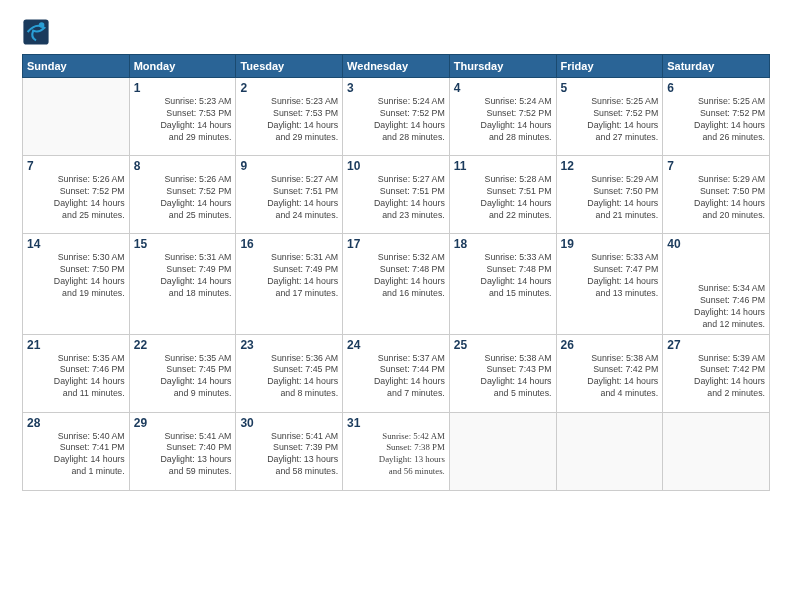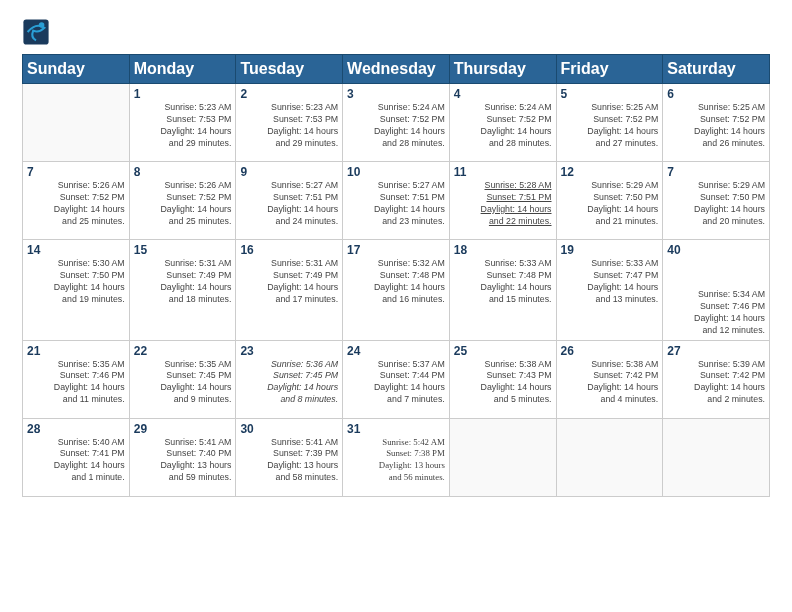--- a/index.html
+++ b/index.html
@@ -34,21 +34,21 @@
       height: 28px;
     }
     .title-block { text-align: right; }
     .month-title { font-size: 36px; font-weight: bold; color: #1a3a5c; line-height: 1; }
     .location-title { font-size: 16px; color: #333; margin-top: 2px; }
 
     .calendar { width: 100%; border-collapse: collapse; }
     .calendar th {
       background: #2a6496;
       color: #fff;
-      font-size: 16px;
+      font-size: 11px;
       font-weight: bold;
       padding: 5px 4px;
       border: 1px solid #1a4a70;
       text-align: left;
     }
     .calendar td {
       border: 1px solid #ccc;
       vertical-align: top;
       padding: 3px 4px;
       width: calc(100% / 7);
@@ -173,21 +173,21 @@
           </td>
           <td>
             <span class="day-number">10</span>
             <div class="day-info" style="white-space: pre-line;">Sunrise: 5:27 AM
 Sunset: 7:51 PM
 Daylight: 14 hours
 and 23 minutes.</div>
           </td>
           <td>
             <span class="day-number">11</span>
-            <div class="day-info" style="white-space: pre-line; text-decoration: underline;">Sunrise: 5:28 AM
+            <div class="day-info" style="white-space: pre-line;">Sunrise: 5:28 AM
 Sunset: 7:51 PM
 Daylight: 14 hours
 and 22 minutes.</div>
           </td>
           <td>
             <span class="day-number">12</span>
             <div class="day-info" style="white-space: pre-line;">Sunrise: 5:29 AM
 Sunset: 7:50 PM
 Daylight: 14 hours
 and 21 minutes.</div>
@@ -261,21 +261,21 @@
           </td>
           <td>
             <span class="day-number">22</span>
             <div class="day-info" style="white-space: pre-line;">Sunrise: 5:35 AM
 Sunset: 7:45 PM
 Daylight: 14 hours
 and 9 minutes.</div>
           </td>
           <td>
             <span class="day-number">23</span>
-            <div class="day-info" style="white-space: pre-line; font-style: italic;">Sunrise: 5:36 AM
+            <div class="day-info" style="white-space: pre-line;">Sunrise: 5:36 AM
 Sunset: 7:45 PM
 Daylight: 14 hours
 and 8 minutes.</div>
           </td>
           <td>
             <span class="day-number">24</span>
             <div class="day-info" style="white-space: pre-line;">Sunrise: 5:37 AM
 Sunset: 7:44 PM
 Daylight: 14 hours
 and 7 minutes.</div>

